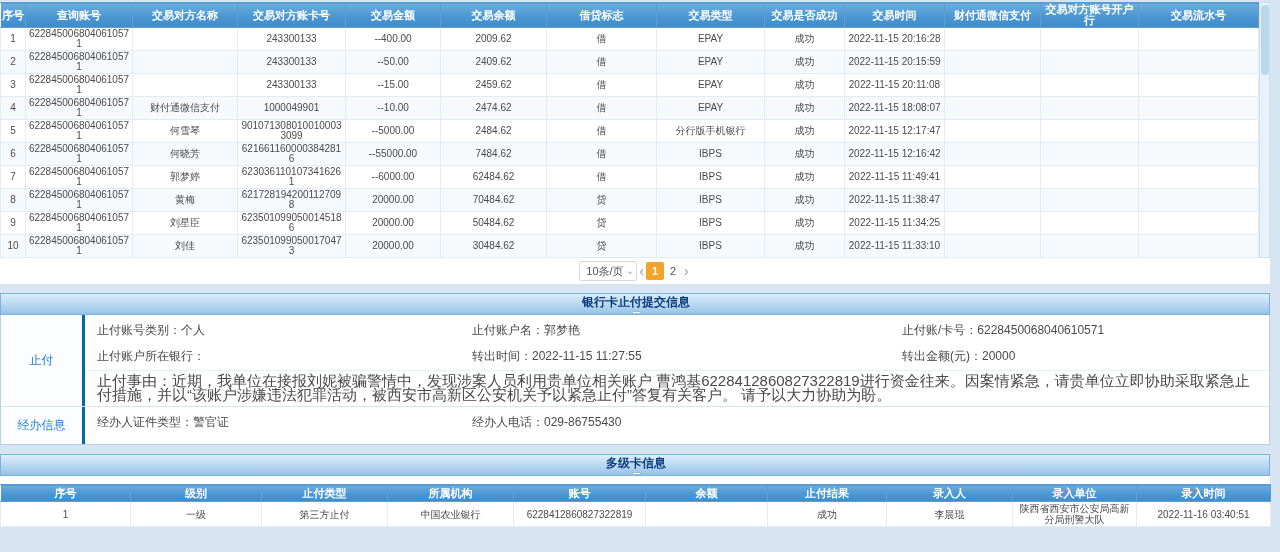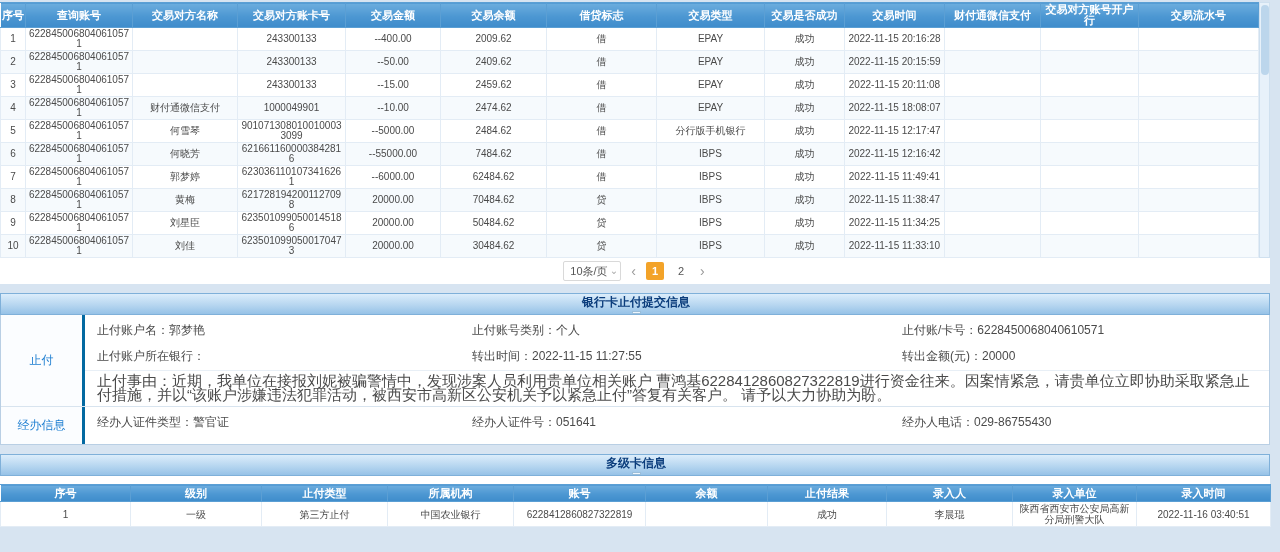--- a/index.html
+++ b/index.html
@@ -31,21 +31,21 @@
 
   
   .top-panel { background: #fff; width: 1270px; }
   .table-wrap { display: flex; }
   .tx-table { width: 1258px; }
   .vrail { width: 12px; background: #e7f1fa; border: 1px solid #cfe0ef; }
   .vrail .thumb { width: 8px; margin: 2px auto 0; height: 70px; background: #bcd6ec; border-radius: 4px; }
 
   .pagination {
     height: 26px; display: flex; align-items: center; justify-content: center;
-    gap: 8px; background: #fff; font-size: 11px; color: #555;
+    background: #fff; font-size: 11px; color: #555;
   }
   .page-size {
     border: 1px solid #d9d9d9; border-radius: 2px; height: 20px; line-height: 18px;
     padding: 0 3px 0 6px; display: flex; align-items: center; max-width: 58px;
     overflow: hidden; white-space: nowrap; background: #fff; cursor: pointer;
   }
   .page-size .caret { color: #aaa; font-size: 10px; margin-left: 2px; line-height: 10px; }
   .pg-arrow { color: #999; font-size: 14px; line-height: 14px; padding: 0 2px; cursor: pointer; }
   .pg-num {
     min-width: 18px; height: 18px; line-height: 18px; text-align: center;
@@ -302,37 +302,36 @@
     <div class="sec-header">
       <span>银行卡止付提交信息</span>
       <span class="collapse-box"></span>
     </div>
     <div class="sec-body">
 
       <div class="group">
         <div class="group-label">止付</div>
         <div class="group-content">
           <div class="fields-grid">
+            <span>止付账号类别：个人</span>
             <span>止付账户名：郭梦艳</span>
-            <span>止付账号类别：个人</span>
             <span>止付账/卡号：6228450068040610571</span>
             <span>止付账户所在银行：</span>
             <span>转出时间：2022-11-15 11:27:55</span>
             <span>转出金额(元)：20000</span>
           </div>
           <div class="reason">止付事由：近期，我单位在接报刘妮被骗警情中，发现涉案人员利用贵单位相关账户 曹鸿基6228412860827322819进行资金往来。因案情紧急，请贵单位立即协助采取紧急止付措施，并以“该账户涉嫌违法犯罪活动，被西安市高新区公安机关予以紧急止付”答复有关客户。 请予以大力协助为盼。</div>
         </div>
       </div>
 
       <div class="group">
         <div class="group-label">经办信息</div>
         <div class="group-content">
           <div class="fields-grid agent-pad">
             <span>经办人证件类型：警官证</span>
-            <span>经办人证件号：051641</span>
             <span>经办人电话：029-86755430</span>
           </div>
         </div>
       </div>
 
     </div>
   </section>
 
   <section class="panel bottom-panel">
     <div class="sec-header">

